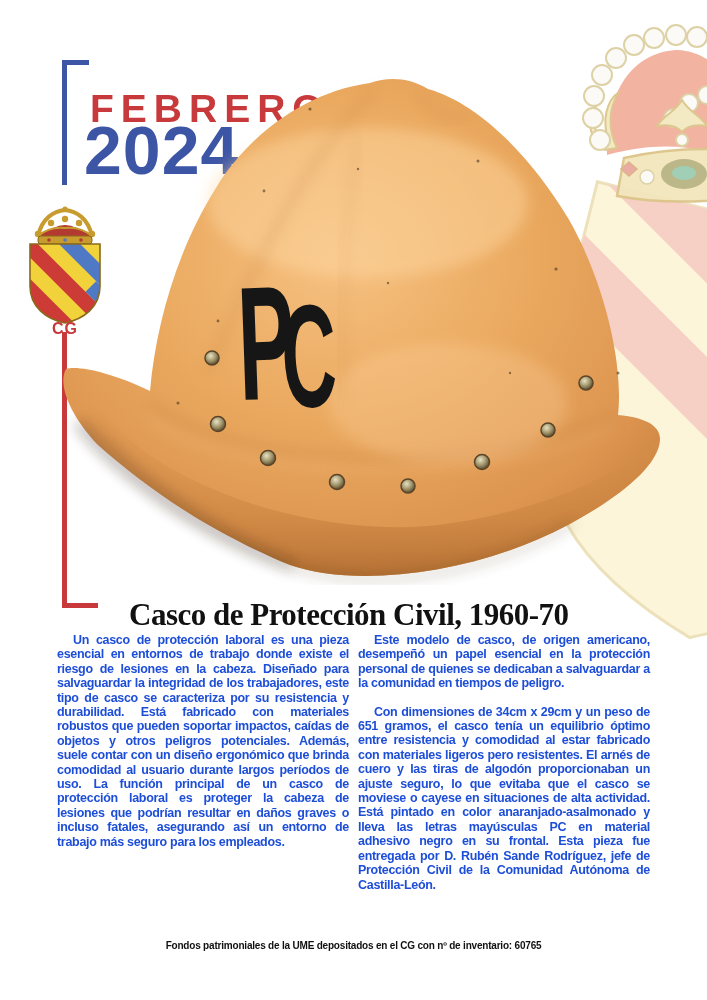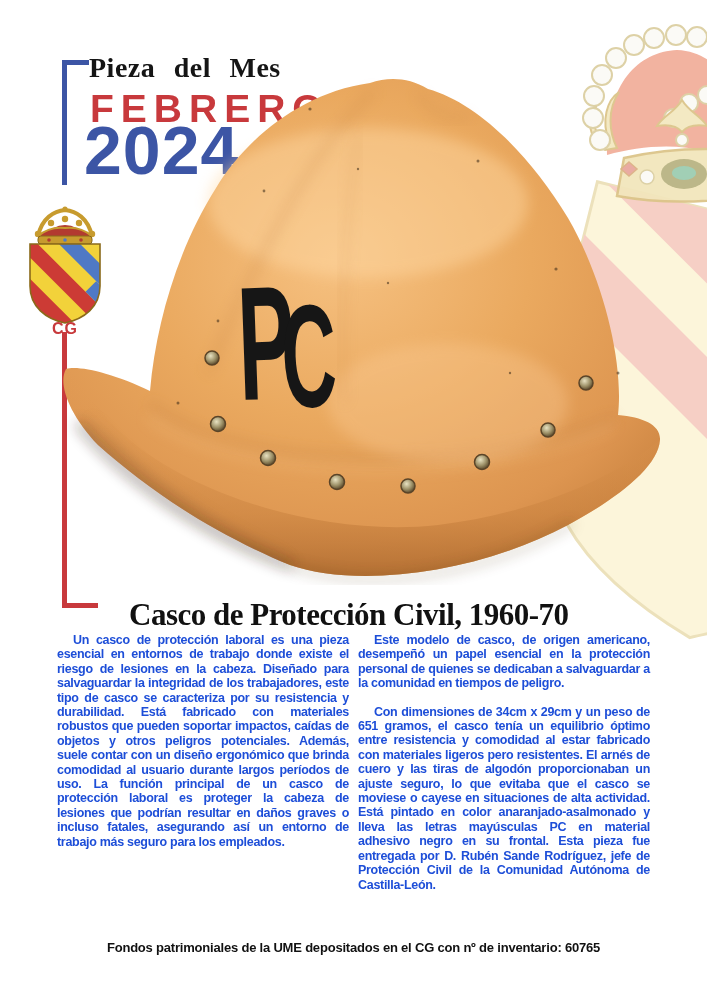--- a/index.html
+++ b/index.html
@@ -49,21 +49,21 @@
     position:absolute;top:633px;z-index:3;width:292px;
     font-size:12.5px;line-height:14.4px;letter-spacing:-0.3px;
     color:#1d4ed8;text-align:justify;font-weight:700;
   }
   #col-left{left:57px;}
   #col-right{left:358px;}
   .col p{margin:0 0 14px 0;text-indent:16px;}
   
   .footer{
     position:absolute;left:0;top:940px;width:707px;z-index:3;
-    text-align:center;font-weight:700;font-size:13px;color:#111111;letter-spacing:-0.2px;
+    text-align:center;font-weight:700;font-size:10px;color:#111111;letter-spacing:-0.2px;
   }
 </style>
 </head>
 <body>
 
 <div class="page">
 
   <svg id="watermark" width="230" height="700" viewBox="0 0 230 700">
     <defs>
       <clipPath id="wm-shield-clip">
@@ -215,21 +215,20 @@
       <circle cx="120" cy="330" r="1.5"></circle>
         <circle cx="452" cy="300" r="1.2"></circle>
     </g>
   </svg>
 
   <div class="bracket" id="blue-h"></div>
   <div class="bracket" id="blue-v"></div>
   <div class="bracket red" id="red-v"></div>
   <div class="bracket red" id="red-h"></div>
 
-  <div class="kicker">Pieza del Mes</div>
   <div class="month">FEBRERO</div>
   <div class="year">2024</div>
 
   <svg id="cg-arms" width="86" height="120" viewBox="0 0 86 120">
     <defs>
       <clipPath id="cg-shield-clip">
         <path d="M 8,38 H 78 V 80 C 78,101 62,113 43,117 C 24,113 8,101 8,80 Z"></path>
       </clipPath>
     </defs>
 

